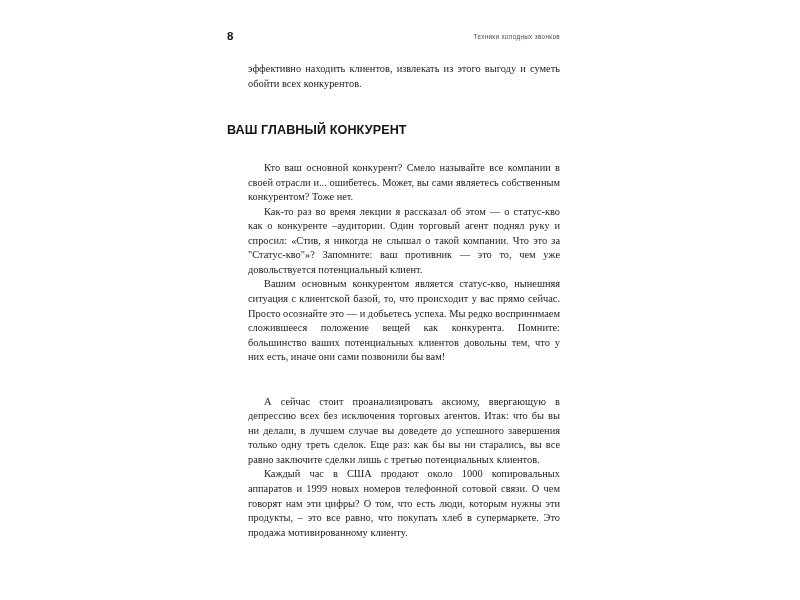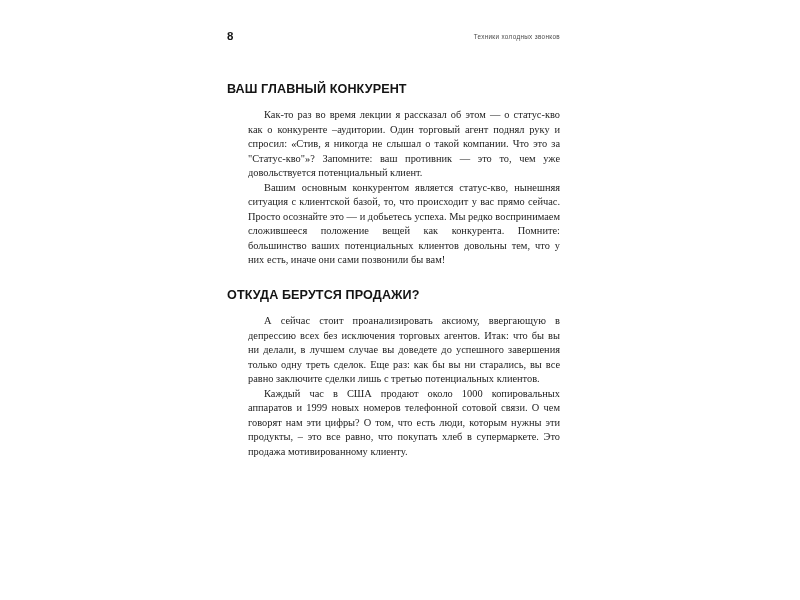--- a/index.html
+++ b/index.html
@@ -68,21 +68,21 @@
     hyphens: manual;
   }
   p.body.indent {
     text-indent: 16px;
   }
   p.body.cont {
     text-indent: 0;
   }
 
   h2.section {
-    margin: 0;
+    margin: 12px;
     font-family: "Liberation Sans", "DejaVu Sans", sans-serif;
     font-weight: bold;
     font-size: 12.6px;
     line-height: 16px;
     letter-spacing: 0.1px;
     color: #141414;
     margin-left: -21px;
     white-space: nowrap;
   }
 
@@ -95,29 +95,30 @@
 
 <div class="page">
 
   <div class="running-head">
     <span class="folio">8</span>
     <span class="head-title">Техники холодных звонков</span>
   </div>
 
   <div class="column">
 
+    <p class="body cont">эффективно находить клиентов, извлекать из этого выгоду и суметь обойти всех конкурентов.</p>
 
     <div class="gap-head-top"></div>
     <h2 class="section">ВАШ ГЛАВНЫЙ КОНКУРЕНТ</h2>
     <div class="gap-head-bot"></div>
 
+    <p class="body indent">Кто ваш основной конкурент? Смело называйте все компании в своей отрасли и... ошибетесь. Может, вы сами являетесь собственным конкурентом? Тоже нет.</p>
     <p class="body indent">Как-то раз во время лекции я рассказал об этом — о статус-кво как о конкуренте –аудитории. Один торговый агент поднял руку и спросил: «Стив, я никогда не слышал о такой компании. Что это за "Статус-кво"»? Запомните: ваш противник — это то, чем уже довольствуется потенциальный клиент.</p>
     <p class="body indent">Вашим основным конкурентом является статус-кво, нынешняя ситуация с клиентской базой, то, что происходит у вас прямо сейчас. Просто осознайте это — и добьетесь успеха. Мы редко воспринимаем сложившееся положение вещей как конкурента. Помните: большинство ваших потенциальных клиентов довольны тем, что у них есть, иначе они сами позвонили бы вам!</p>
 
     <div class="gap-head-top"></div>
-    <h2 class="section">ОТКУДА БЕРУТСЯ ПРОДАЖИ?</h2>
     <div class="gap-head-bot"></div>
 
     <p class="body indent">А сейчас стоит проанализировать аксиому, ввергающую в депрессию всех без исключения торговых агентов. Итак: что бы вы ни делали, в лучшем случае вы доведете до успешного завершения только одну треть сделок. Еще раз: как бы вы ни старались, вы все равно заключите сделки лишь с третью потенциальных клиентов.</p>
     <p class="body indent">Каждый час в США продают около 1000 копировальных аппаратов и 1999 новых номеров телефонной сотовой связи. О чем говорят нам эти цифры? О том, что есть люди, которым нужны эти продукты, – это все равно, что покупать хлеб в супермаркете. Это продажа мотивированному клиенту.</p>
 
   </div>
 </div>
 
 </body></html>

